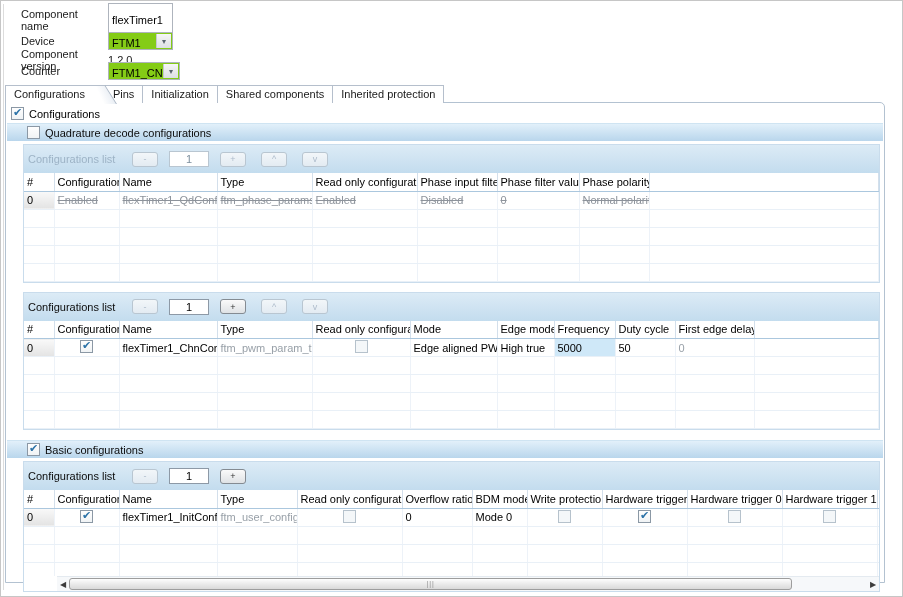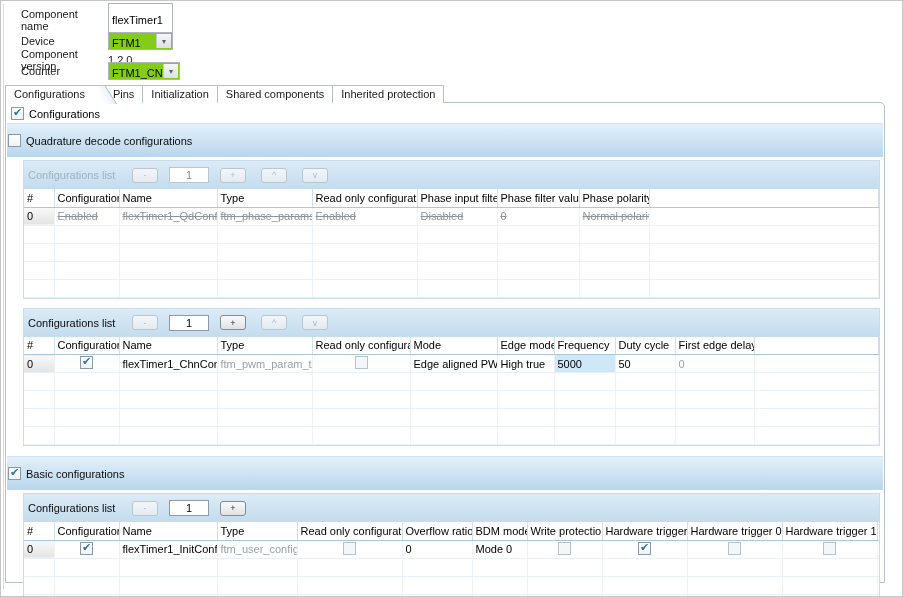--- a/index.html
+++ b/index.html
@@ -37,21 +37,21 @@
   .conf-toggle { display:flex; align-items:center; gap:5px; margin:4px 0 3px 5px; }
 
   
   .cb { width:13px; height:13px; border:1px solid #8b98a5; background:linear-gradient(#fefefe,#f0f3f5);
         display:inline-block; position:relative; flex:none; }
   .cb.on::after { content:"\2714"; position:absolute; left:1px; top:-2px; font-size:11px; color:#2c73a8; }
   .cb.dim { border-color:#b6c2cc; background:#f4f7f9; }
 
   
   .section { margin:0 1px; }
-  .sec-head { height:34px; display:flex; align-items:center; gap:5px; padding-left:1px;
+  .sec-head { height:18px; display:flex; align-items:center; gap:5px; padding-left:20px;
       background:linear-gradient(#e2f0fa,#b9d6ec); border-top:1px solid #cfe4f2; }
   .sec-head .t { color:#0c0c0c; }
   .group { margin:3px 14px 0 16px; border:1px solid #c9dcec; background:#fff; }
   .toolbar { height:28px; background:linear-gradient(#dcebf6,#c3dcee); display:flex; align-items:center; padding-left:4px; }
   .toolbar .tl { width:104px; color:#0c0c0c; }
   .toolbar.dim .tl { color:#9db3c6; }
   .tbtn { width:26px; height:15px; margin-right:11px; border:1px solid #848b92; border-radius:3px;
       background:linear-gradient(#fafafa,#dfe2e5); font-size:9px; line-height:12px; text-align:center; color:#333; }
   .tbtn.dim { border-color:#b9c6d1; color:#aebccb; background:linear-gradient(#f2f6f9,#e3ebf2); }
   .tcount { width:40px; height:16px; border:1px solid #8d99a6; background:#fff; text-align:center;

